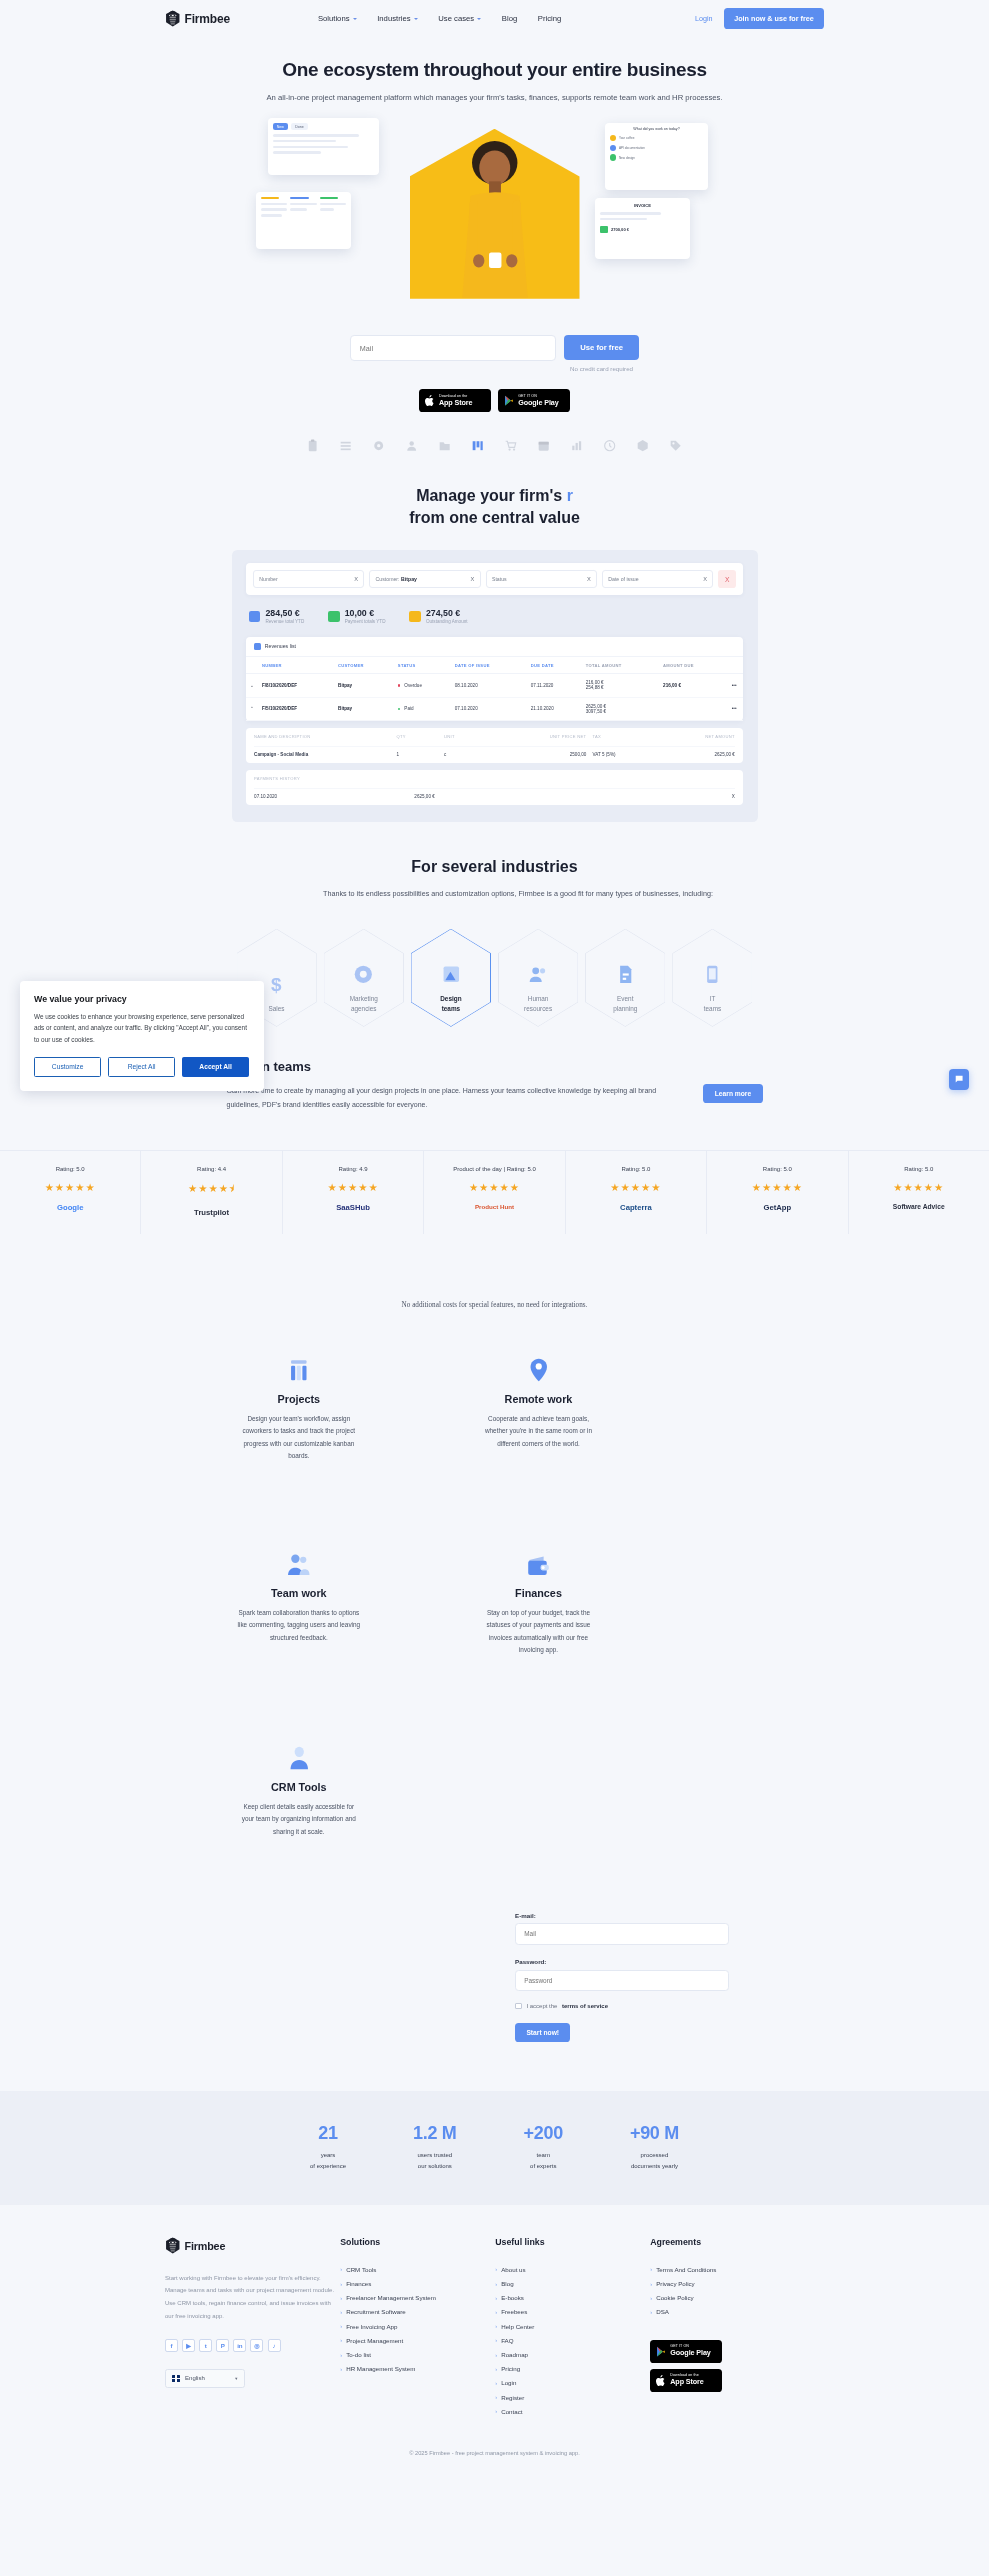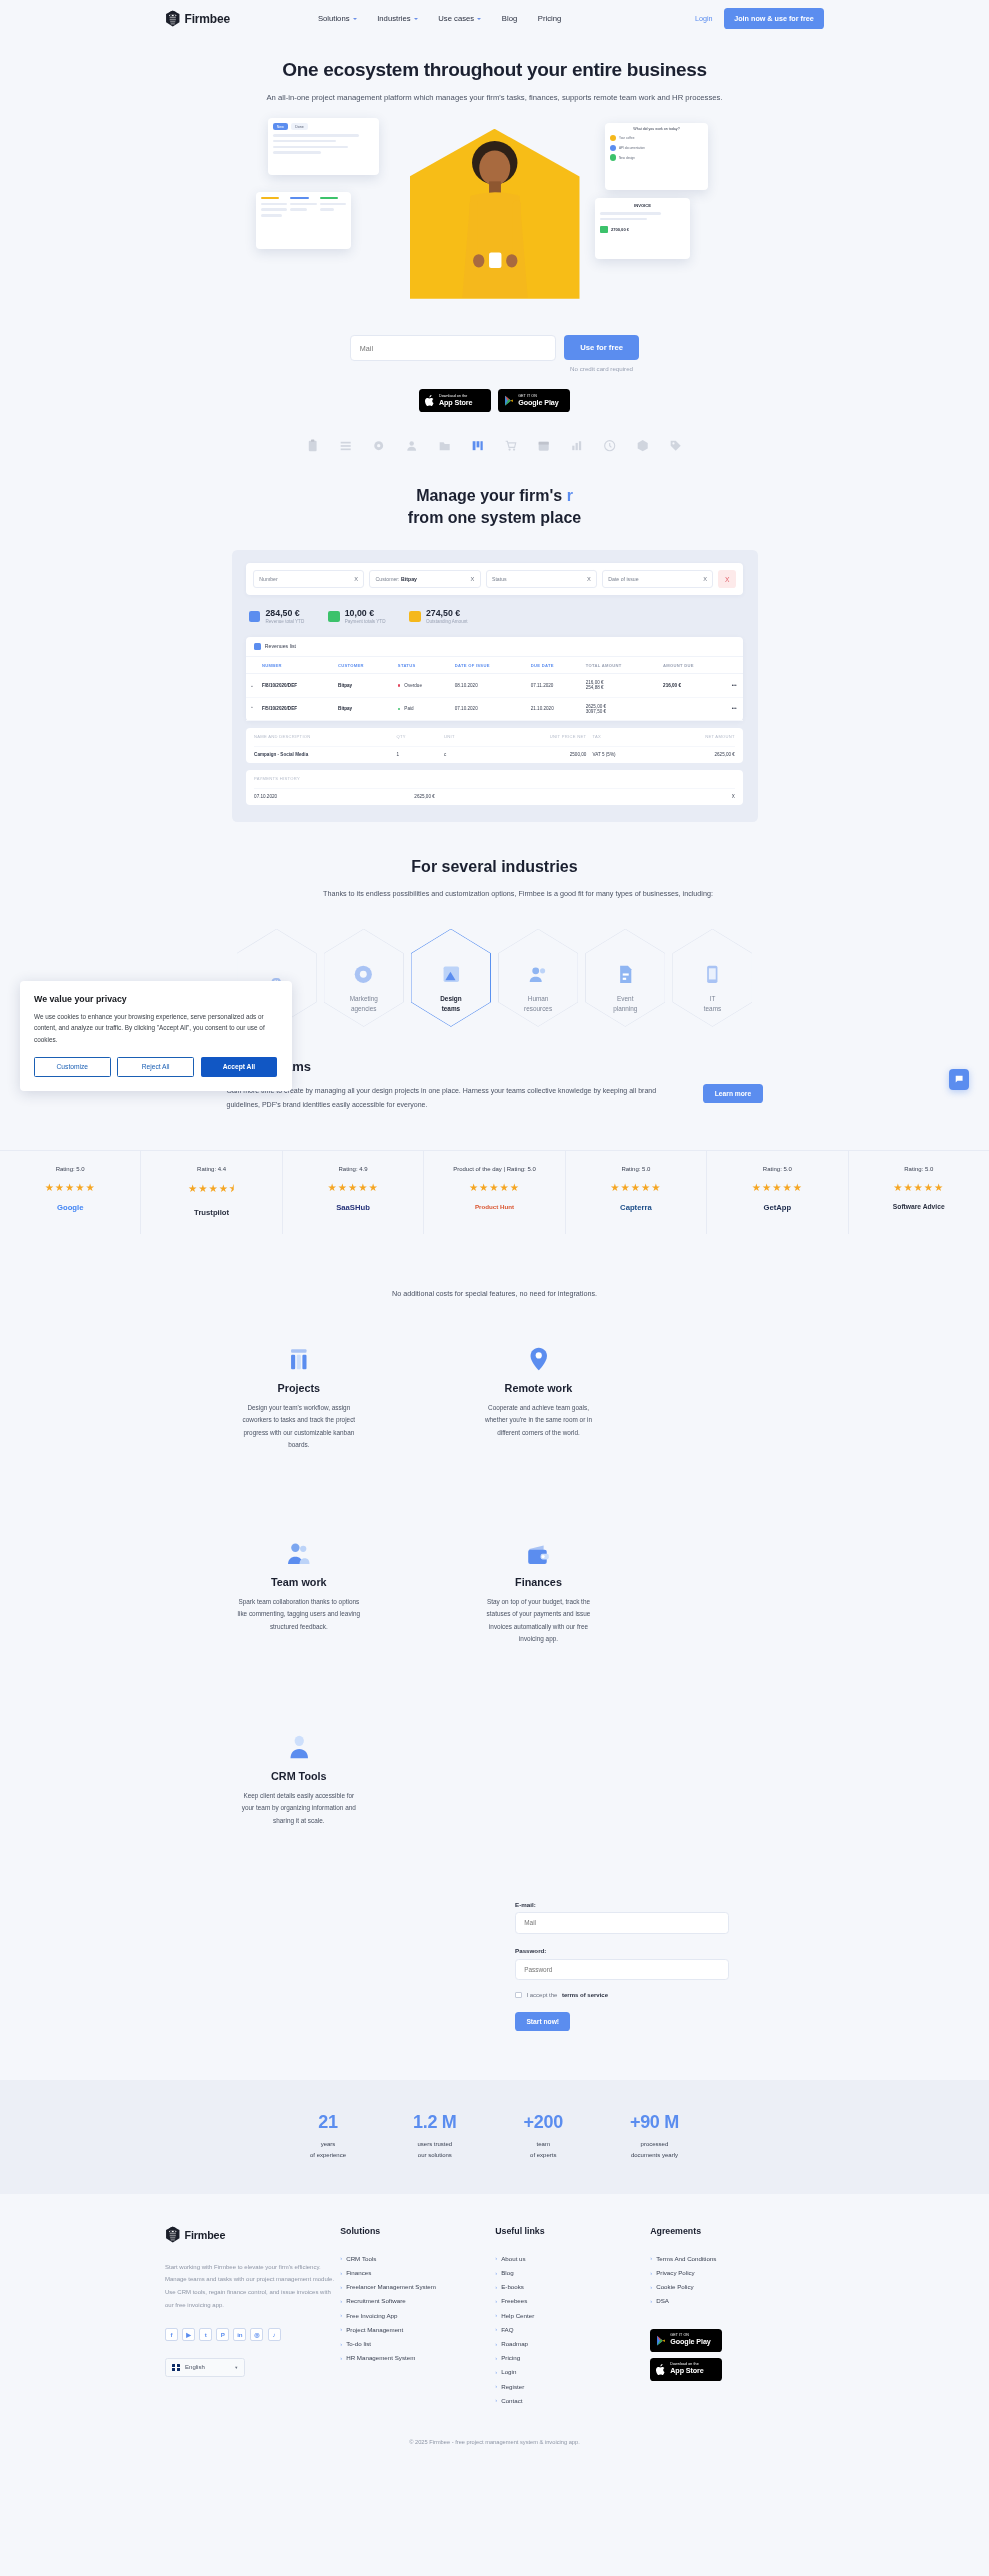--- a/index.html
+++ b/index.html
@@ -134,21 +134,21 @@
   table.rev th.lnk { color: #5b8def; }
   table.rev td { font-size: 4.6px; padding: 6.2px 4.1px; border-bottom: 0.5px solid #f5f7fb; color: #3a4152; }
   table.rev td.b { font-weight: 700; color: #222838; }
   .dot { display: inline-block; width: 2.6px; height: 2.6px; border-radius: 50%; margin-right: 2.6px; }
   .sub-panel { background: #fff; border-radius: 4.1px; margin-top: 7.2px; padding: 0 8.2px; }
   .sub-head { display: flex; font-size: 4.1px; color: #b5bccb; letter-spacing: 0.3px; padding: 6.2px 0; }
   .sub-row { display: flex; font-size: 4.6px; color: #3a4152; padding: 5.7px 0; border-top: 0.5px solid #f5f7fb; }
 
   
   .cookie {
-    position: absolute; left: 19.6px; top: 981px; width: 272px; background: #fff;
+    position: absolute; left: 19.6px; top: 981px; width: 244px; background: #fff;
     border-radius: 4.1px; box-shadow: 0 2.1px 13.4px rgba(30,45,90,.16); padding: 13px 14.4px 14.4px; z-index: 40;
   }
   .cookie h3 { font-size: 8.8px; font-weight: 700; color: #16181d; }
   .cookie p { font-size: 6.4px; color: #3b4048; line-height: 1.8; margin-top: 6.7px; }
   .cookie-btns { display: flex; gap: 6.7px; margin-top: 11.3px; }
   .ck-btn { flex: 1; height: 20px; border-radius: 1.5px; font-size: 6.7px; cursor: pointer;
             font-family: inherit; border: 0.5px solid #1a5fb4; background: #fff; color: #1a5fb4; }
   .ck-btn.solid { background: #1157c4; color: #fff; border-color: #1157c4; font-weight: 600; }
 
   
@@ -184,21 +184,21 @@
   .ratings { display: flex; margin-top: 39px; border-top: 0.5px solid #e7ebf4; background: #f5f7fb; }
   .rate-cell { flex: 1; text-align: center; padding: 14.4px 4.1px 16.5px; border-right: 0.5px solid #e7ebf4; }
   .rate-cell:last-child { border-right: none; }
   .rate-lbl { font-size: 6px; color: #3a4152; }
   .stars { margin-top: 9.3px; font-size: 10.3px; color: #f5a623; letter-spacing: 1px; }
   .rate-logo { margin-top: 10.3px; font-size: 7.7px; font-weight: 700; color: #2a3040; }
 
   
   .features { text-align: center; padding-top: 44px; background: #f5f7fb; }
   .features h2 { font-size: 16px; font-weight: 700; color: #1b2030; }
-  .features .lead { margin-top: 11px; font-size: 7.2px; color: #4a5263; }
+  .features .lead { margin-top: 23px; font-size: 7.2px; color: #4a5263; font-family: Liberation Serif, serif; }
   .fgrid { display: flex; flex-wrap: wrap; width: 587px; margin: 32px auto 0; gap: 44px; }
   .fcell { width: 33.333%; padding: 15.5px 36px 28px; }
   .fico { height: 26px; display: flex; align-items: flex-end; justify-content: center; }
   .fcell h4 { font-size: 10.8px; font-weight: 700; margin-top: 10.3px; color: #1b2030; }
   .fcell p { font-size: 6.4px; color: #4a5263; line-height: 1.95; margin-top: 8.2px; }
 
   
   .signup { width: 587px; margin: 32px auto 0; display: flex; }
   .signup-left { width: 50%; }
   .signup-right { width: 50%; padding-left: 20.6px; }
@@ -462,21 +462,21 @@
     <svg class="strip-icon" viewBox="0 0 24 24">
         <path d="M3 3h9l9 9-9 9-9-9z" fill="#8d97ab"></path>
         <circle cx="8" cy="8" r="2" fill="#f5f7fb"></circle>
       </svg>
   </div>
 
   <div class="manage">
     <h2>
       <span>Manage your firm's</span>
       <span class="type-cursor">r</span><br>
-      <span>from one system place</span>
+      <span>from one central value</span>
     </h2>
   </div>
 
   <div class="dash-outer">
     <div class="filters">
       <div class="filt">
         <span>Number</span>
         <span class="x">X</span>
       </div>
       <div class="filt">

